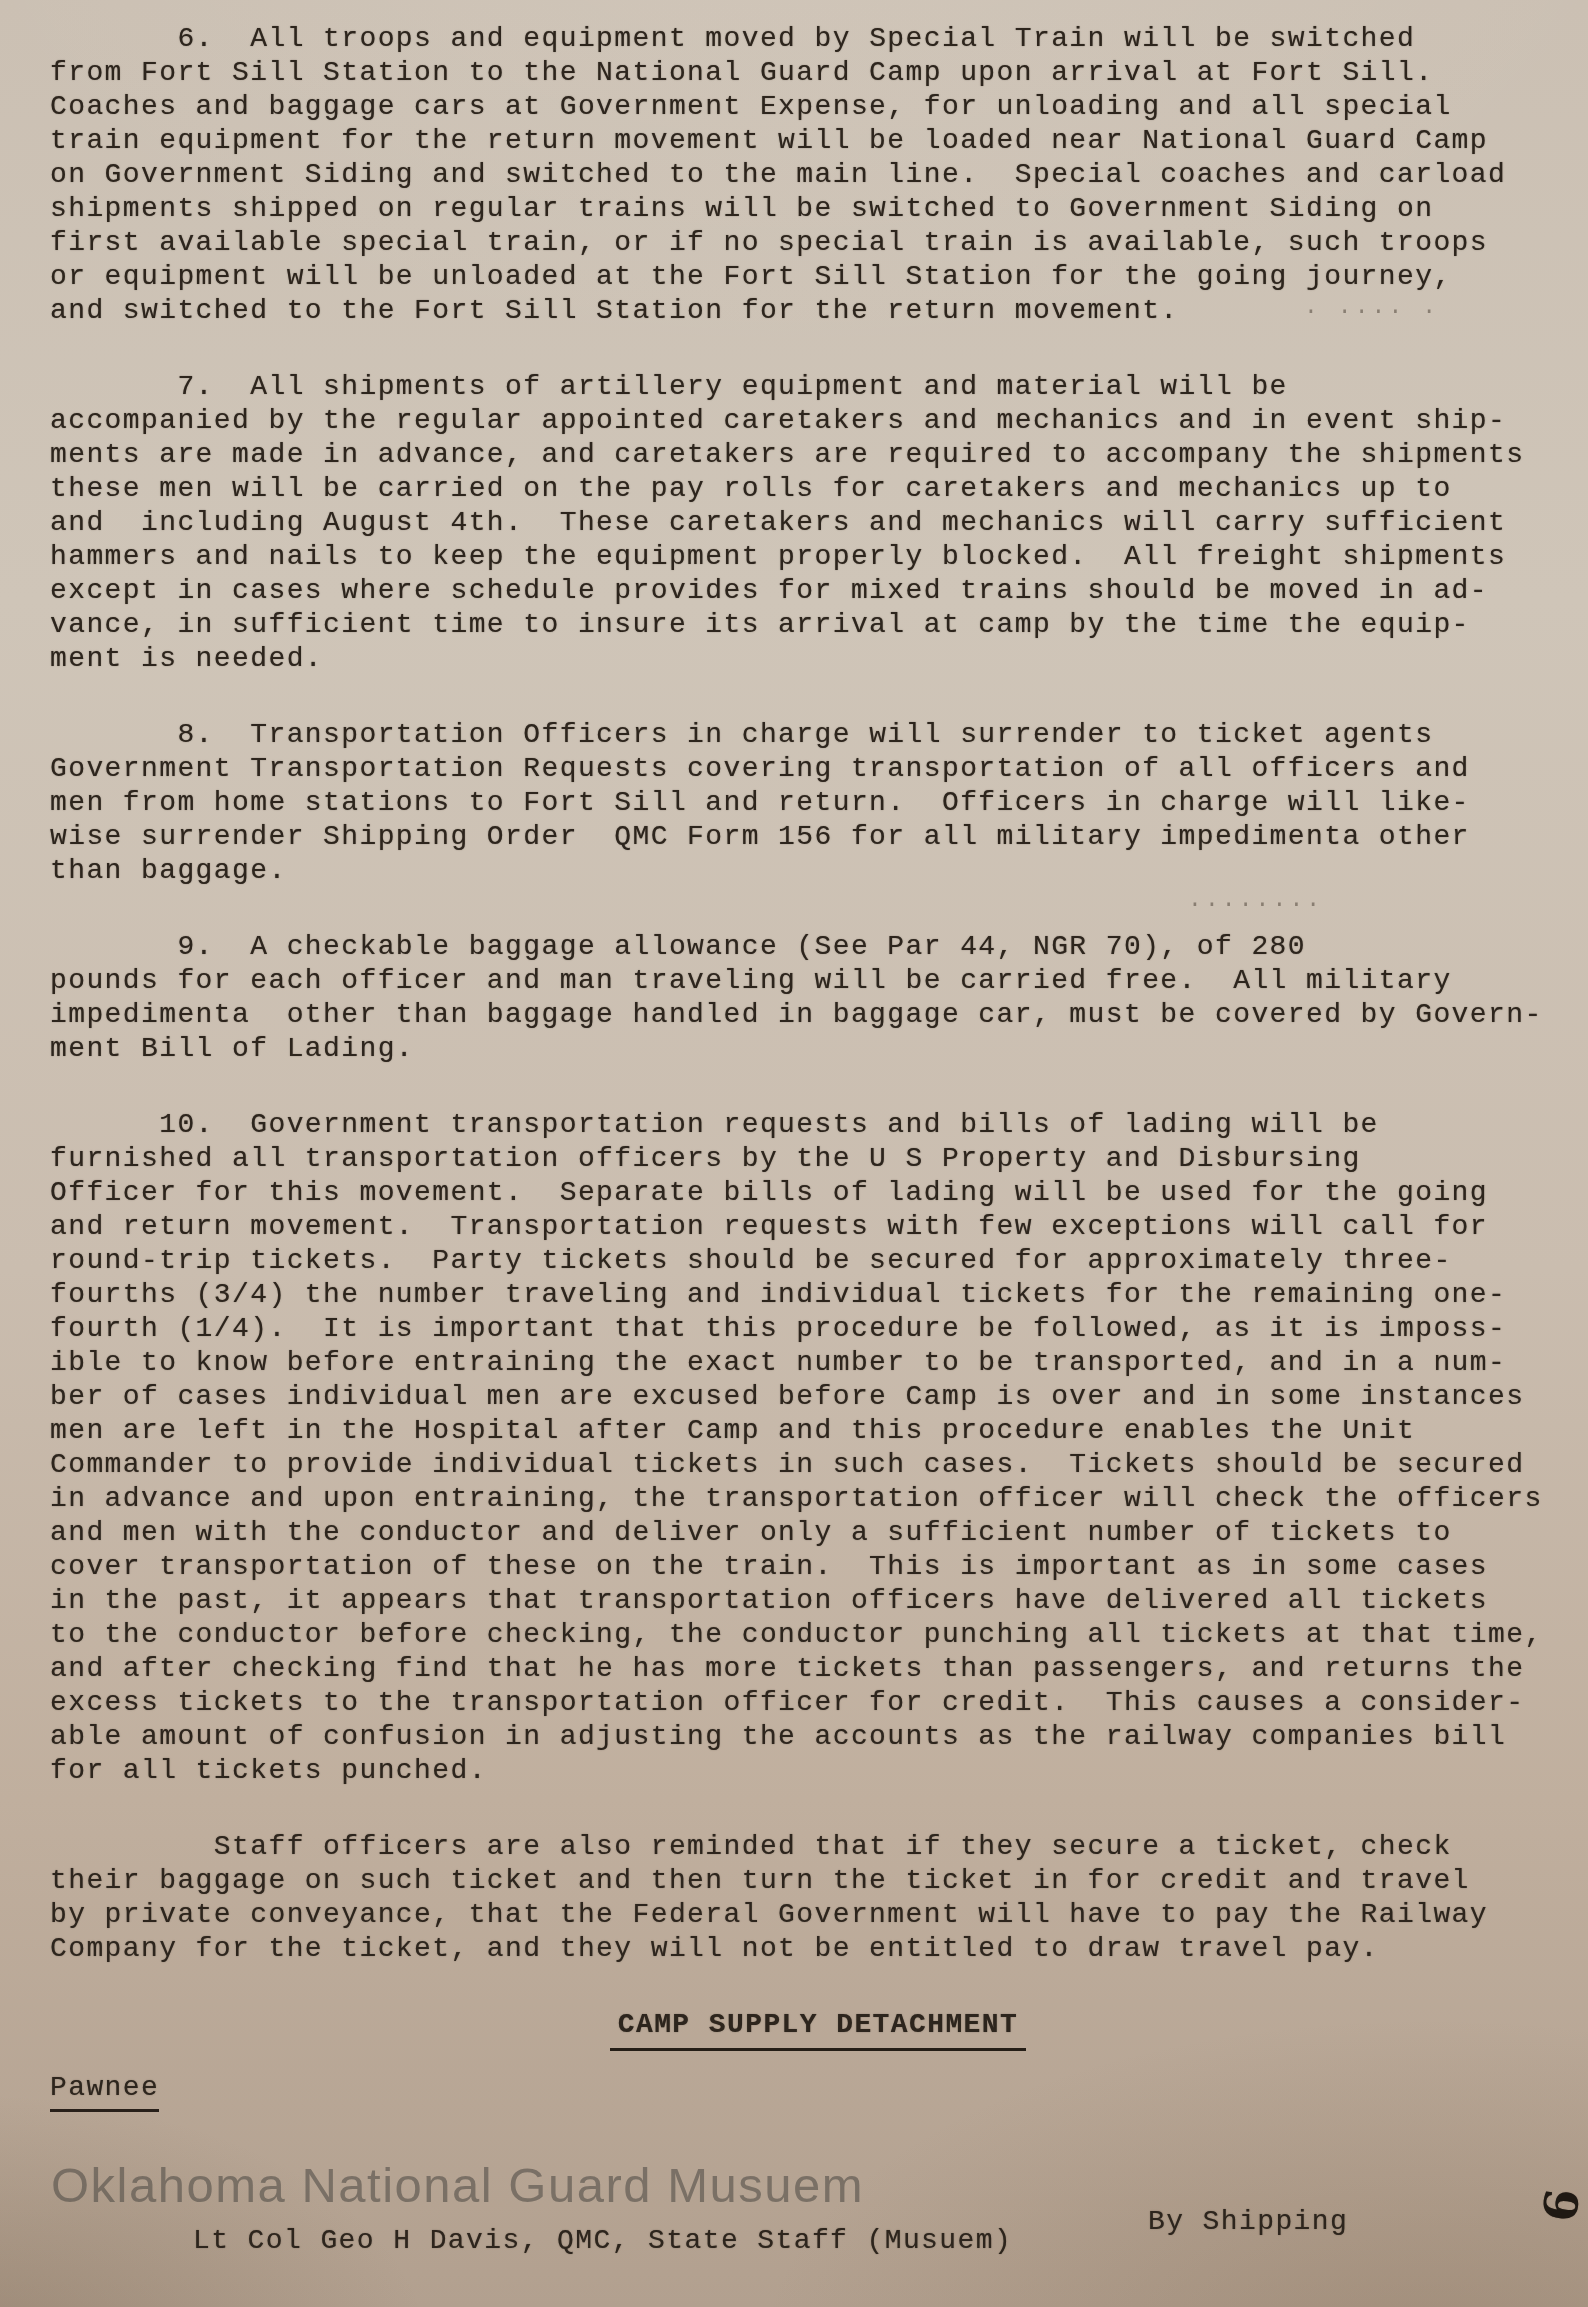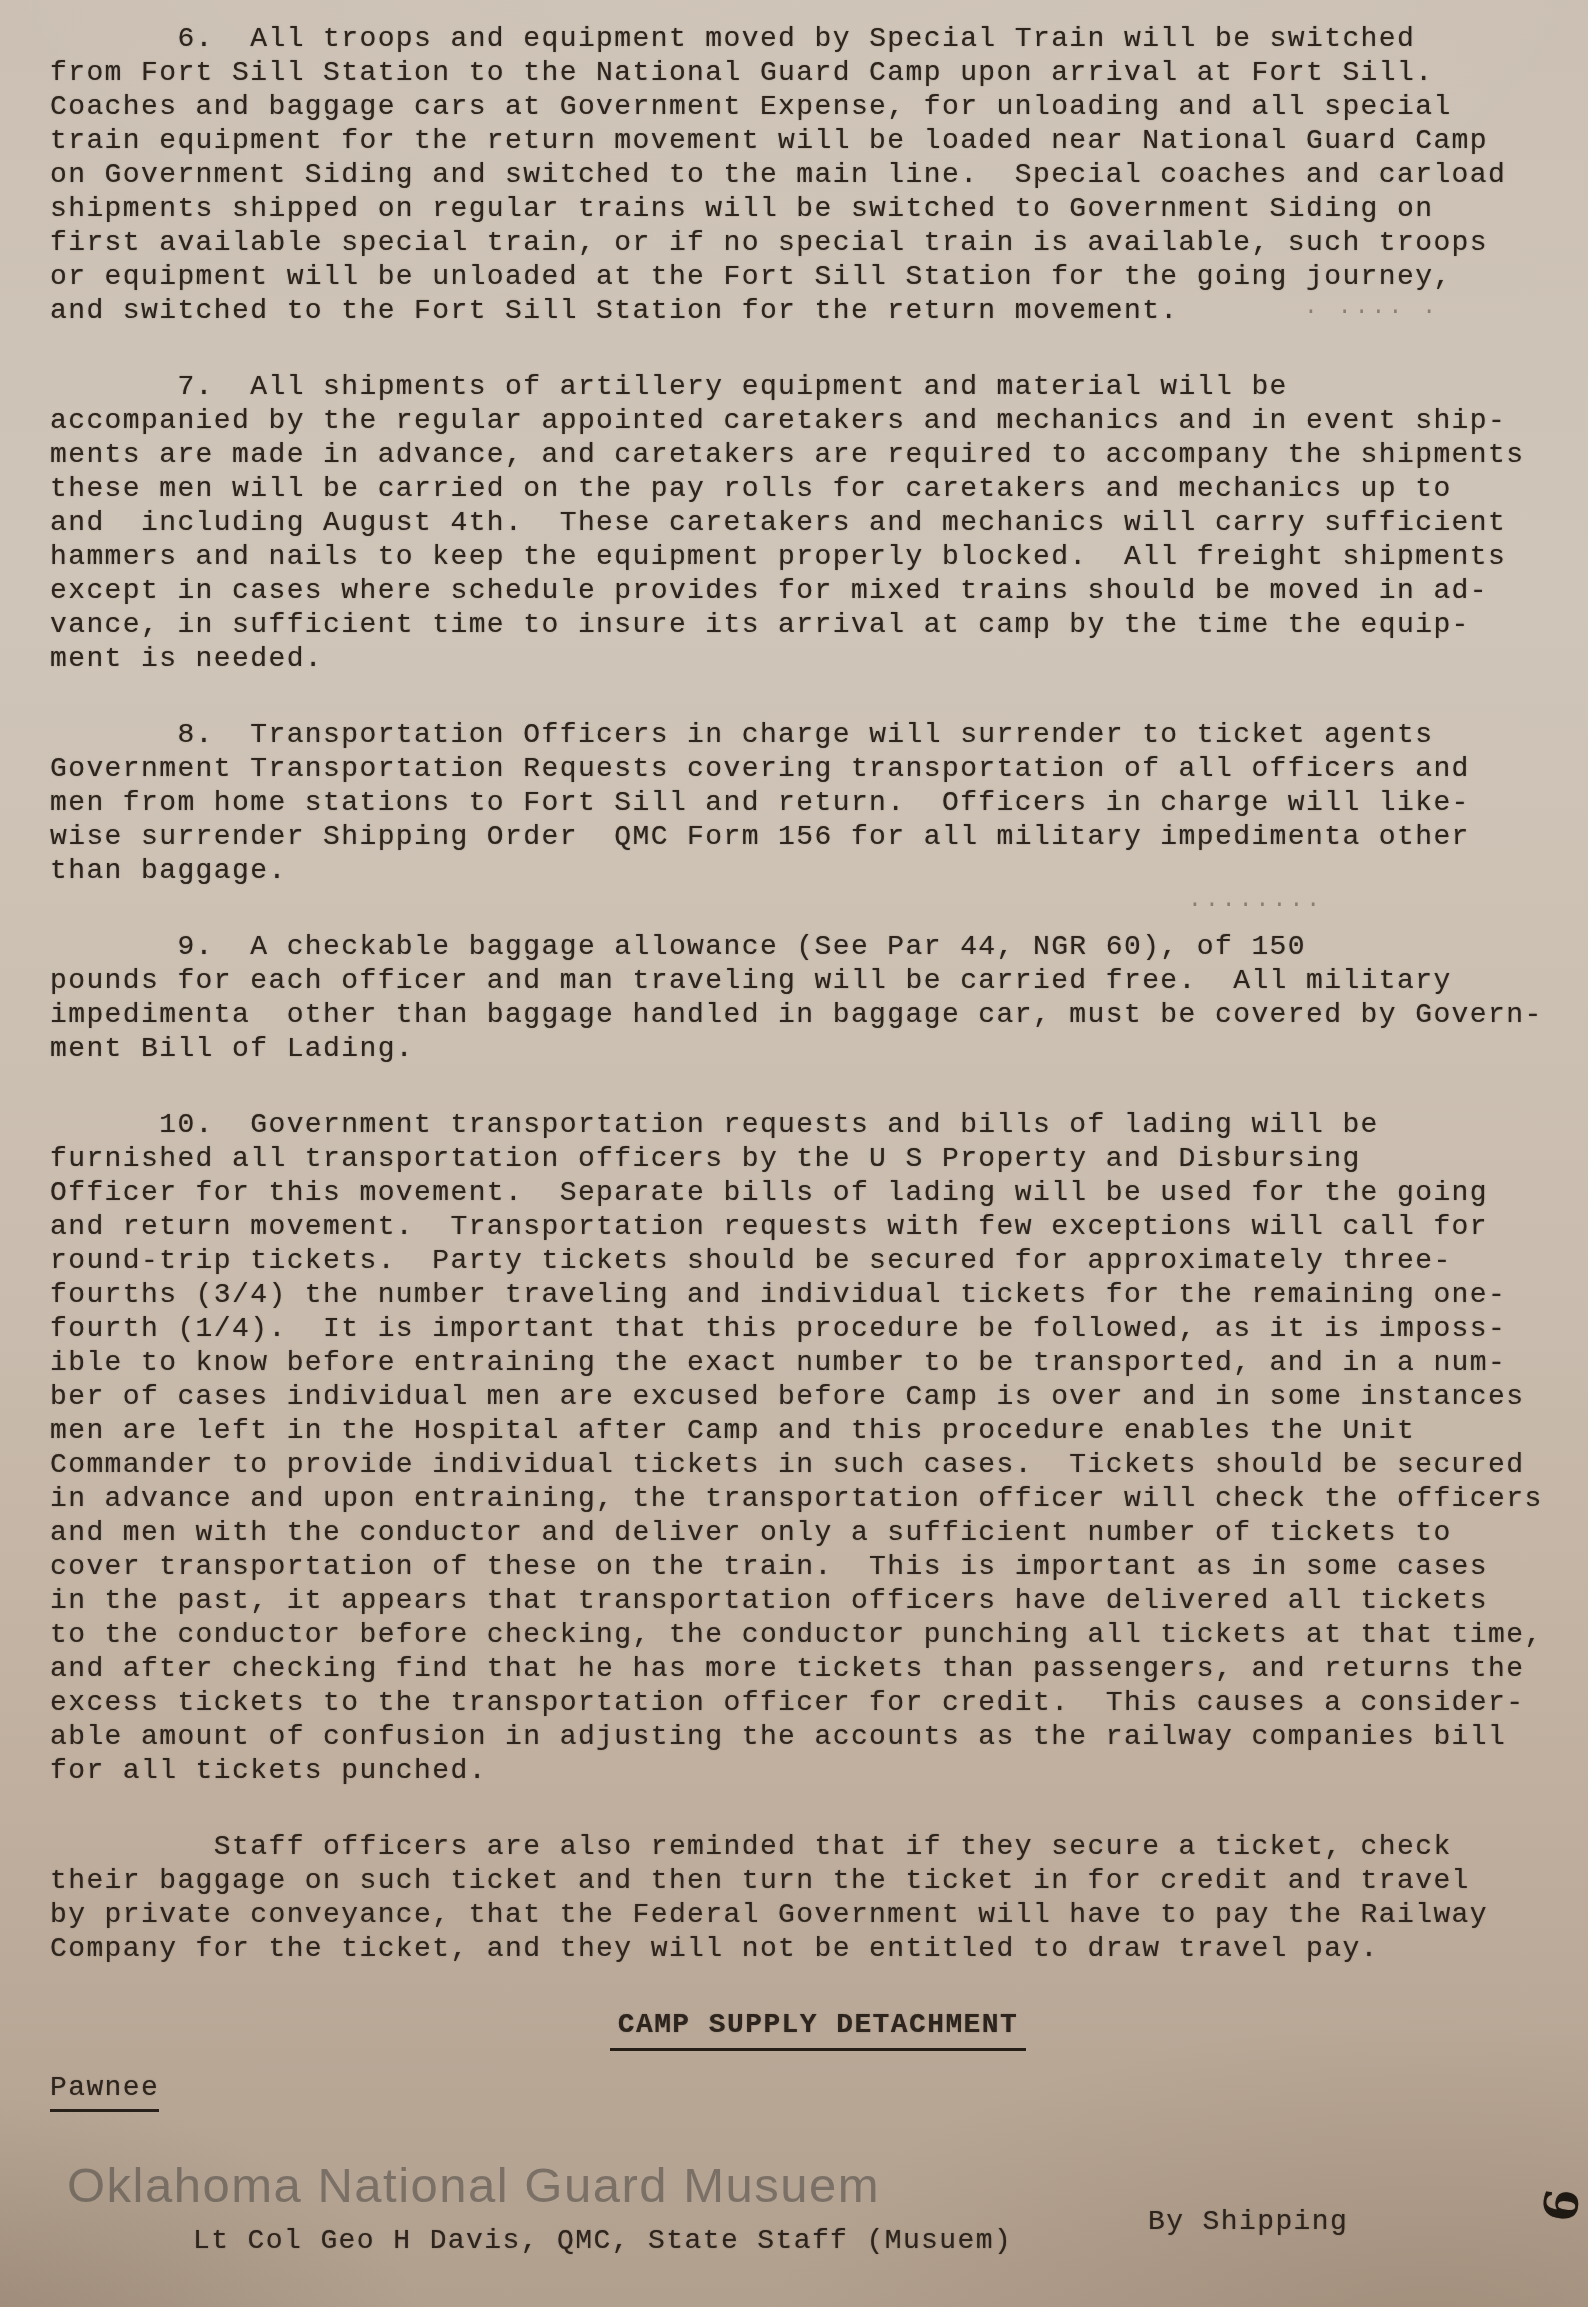--- a/index.html
+++ b/index.html
@@ -72,21 +72,21 @@
     left: 1148px;
     top: 2127px;
     font-size: 28px;
     line-height: 38px;
     letter-spacing: 1.4px;
     text-shadow: 0 0 1.2px rgba(46, 37, 28, 0.55);
     white-space: pre;
   }
   .watermark {
     position: absolute;
-    left: 67px;
+    left: 51px;
     top: 2157px;
     font-family: "Liberation Sans", sans-serif;
     font-size: 49px;
     letter-spacing: 1.5px;
     color: #504c46;
     opacity: 0.58;
     white-space: nowrap;
   }
   .page-number {
     position: absolute;
@@ -135,21 +135,21 @@
 except in cases where schedule provides for mixed trains should be moved in ad-
 vance, in sufficient time to insure its arrival at camp by the time the equip-
 ment is needed.</span></p>
 
     <p><span>       8.  Transportation Officers in charge will surrender to ticket agents
 Government Transportation Requests covering transportation of all officers and
 men from home stations to Fort Sill and return.  Officers in charge will like-
 wise surrender Shipping Order  QMC Form 156 for all military impedimenta other
 than baggage.</span></p>
 
-    <p><span>       9.  A checkable baggage allowance (See Par 44, NGR 60), of 150
+    <p><span>       9.  A checkable baggage allowance (See Par 44, NGR 70), of 280
 pounds for each officer and man traveling will be carried free.  All military
 impedimenta  other than baggage handled in baggage car, must be covered by Govern-
 ment Bill of Lading.</span></p>
 
     <p><span>      10.  Government transportation requests and bills of lading will be
 furnished all transportation officers by the U S Property and Disbursing
 Officer for this movement.  Separate bills of lading will be used for the going
 and return movement.  Transportation requests with few exceptions will call for
 round-trip tickets.  Party tickets should be secured for approximately three-
 fourths (3/4) the number traveling and individual tickets for the remaining one-

